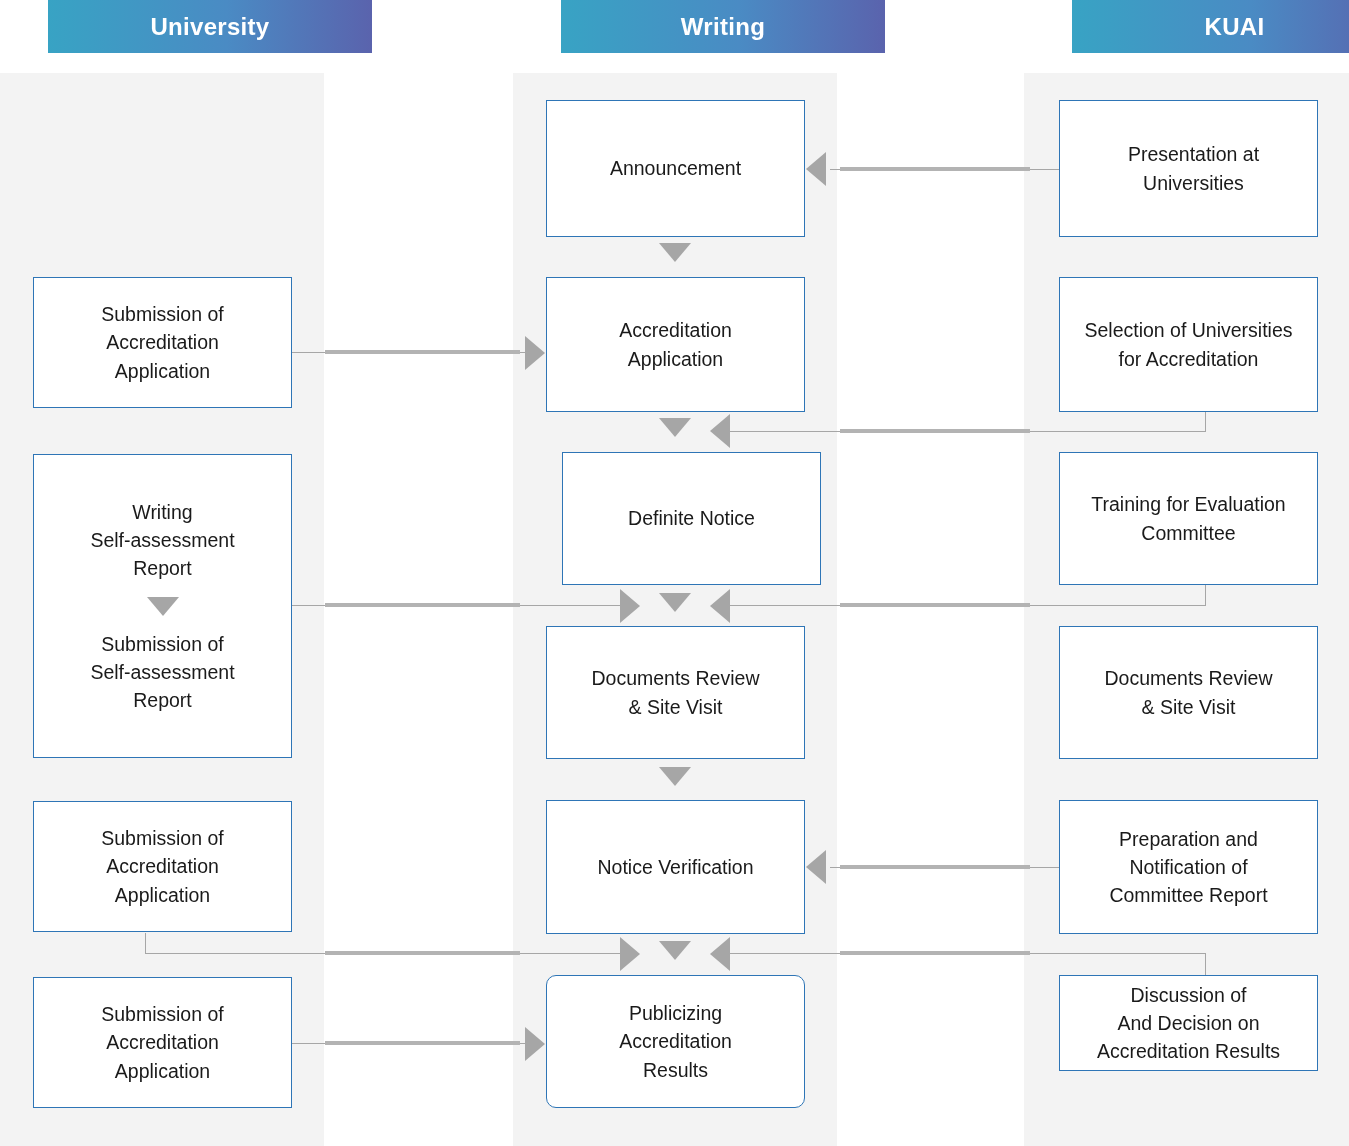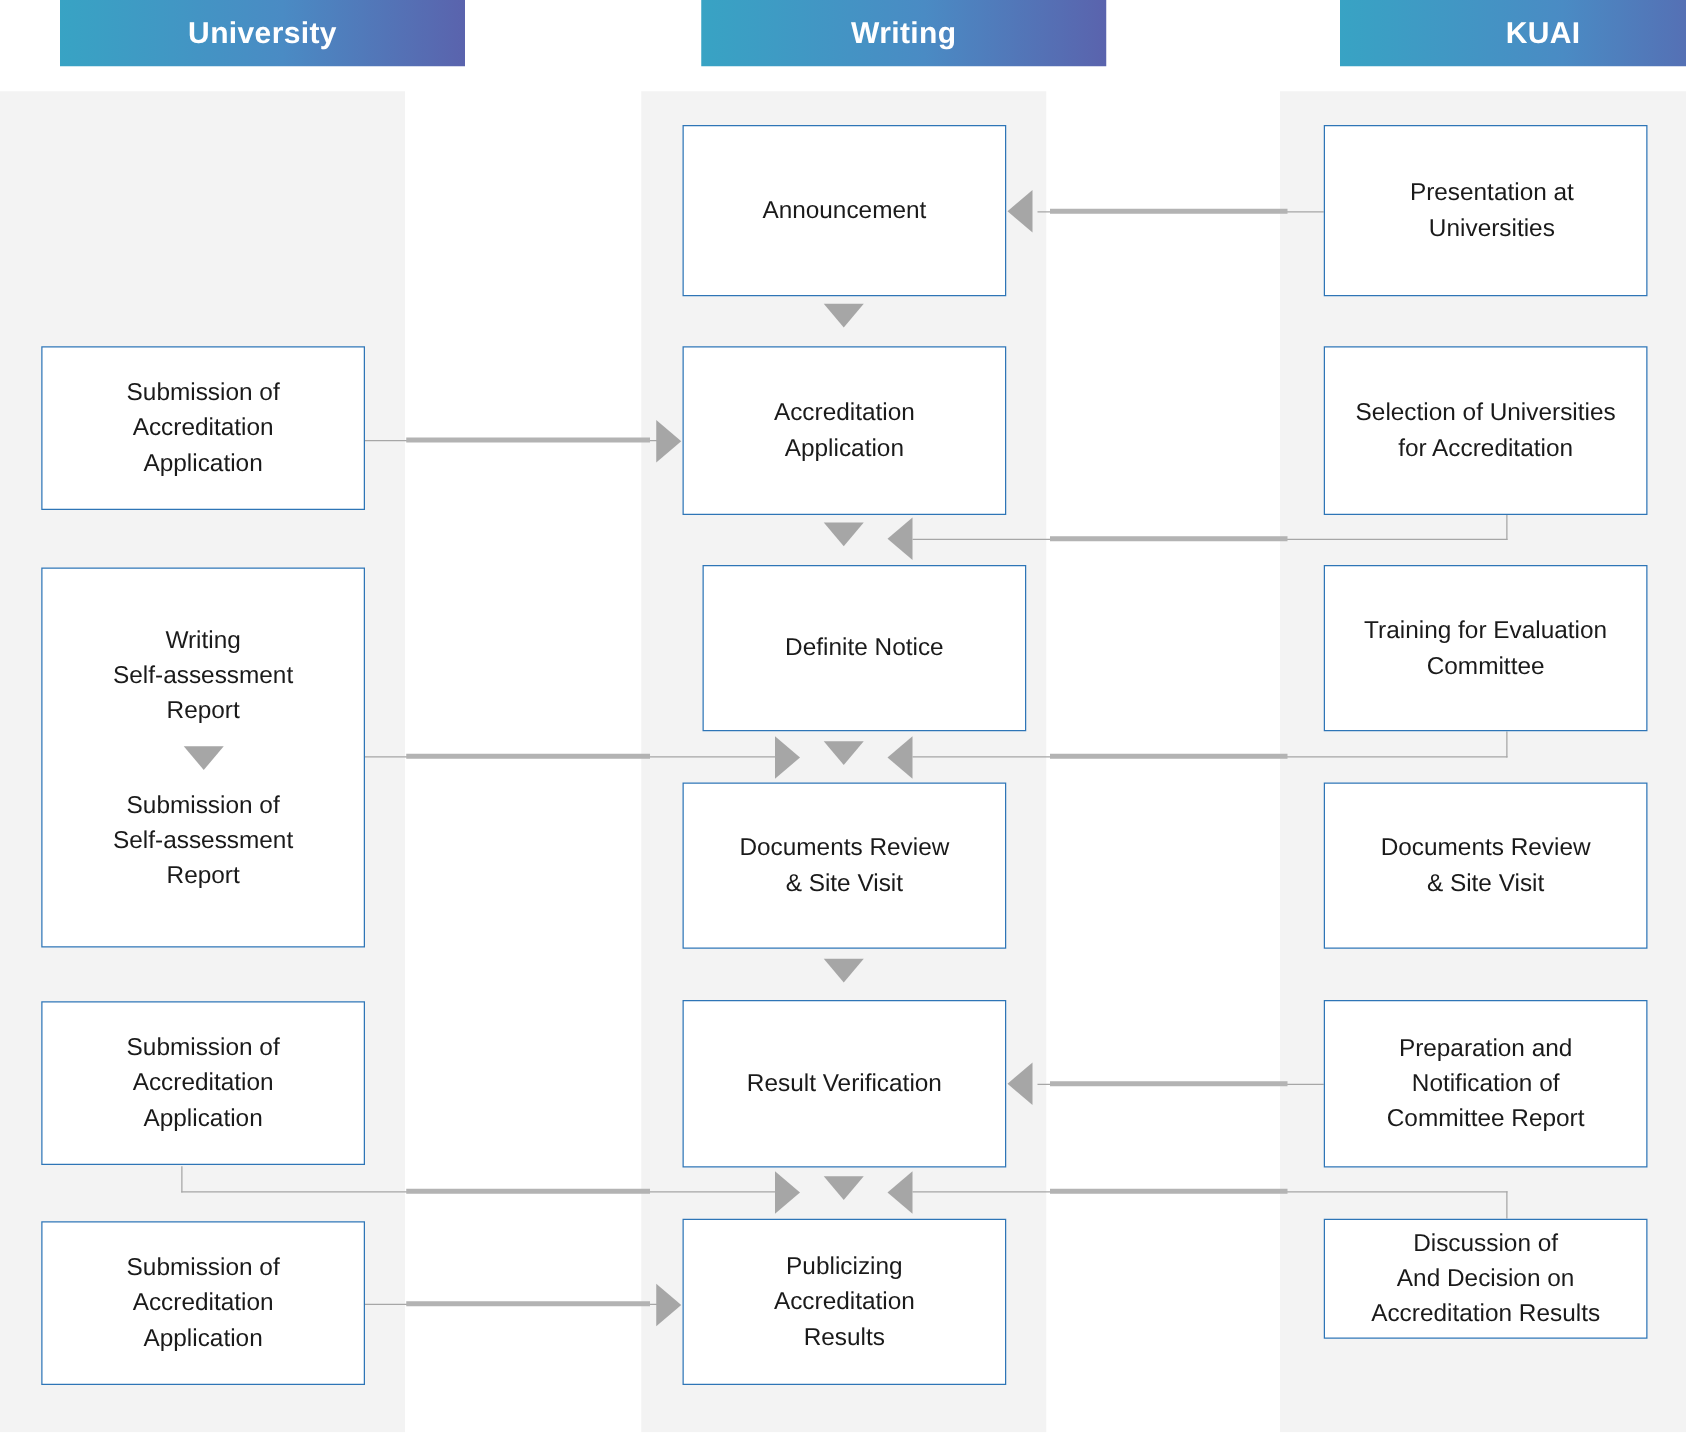--- a/index.html
+++ b/index.html
@@ -209,24 +209,24 @@
   <div class="node" style="left:546px; top:452px; width:259px; height:133px;margin-left:16px;">
     <span class="txt">Definite Notice</span>
   </div>
 
   <div class="node" style="left:546px; top:626px; width:259px; height:133px;">
     <span class="txt">Documents Review
 &amp; Site Visit</span>
   </div>
 
   <div class="node" style="left:546px; top:800px; width:259px; height:134px;">
-    <span class="txt">Result Verification</span>
-  </div>
-
-  <div class="node" style="left:546px; top:975px; width:259px; height:133px;">
+    <span class="txt">Notice Verification</span>
+  </div>
+
+  <div class="node" style="left:546px; top:975px; width:259px; height:133px;border-radius:10px;">
     <span class="txt">Publicizing
 Accreditation
 Results</span>
   </div>
 
   <div class="node" style="left:1059px; top:100px; width:259px; height:137px;padding-left:16px;">
     <span class="txt">Presentation at
 Universities</span>
   </div>
 

